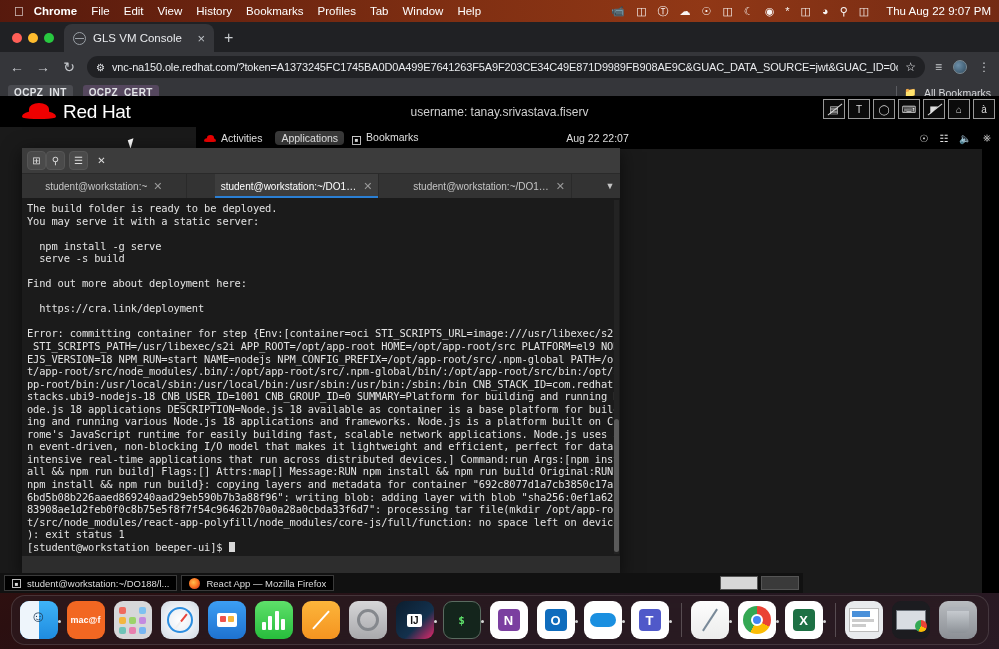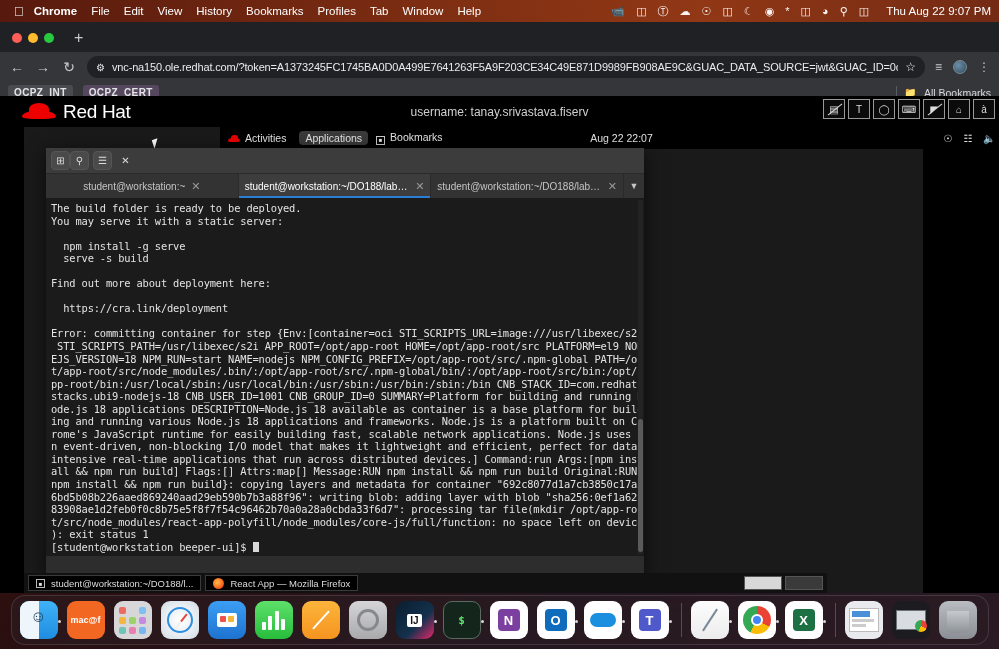--- a/index.html
+++ b/index.html
@@ -104,21 +104,21 @@
     width:22px; height:20px; border:1px solid #999; color:#ddd;
     display:flex; align-items:center; justify-content:center; font-size:10px;
     background:#0b0b0b; position:relative;
   }
   .slash::after{
     content:""; position:absolute; left:2px; top:50%; width:18px; height:1px;
     background:#ddd; transform: rotate(-38deg);
   }
 
   
-  .vnc { position:absolute; left:0; top:31px; width:899px; height:466px; background:#1a1a1a;margin-left:24px; }
+  .vnc { position:absolute; left:0; top:31px; width:982px; height:466px; background:#1a1a1a; }
 
   
   .ff-win { position:absolute; left:196px; top:22px; width:38px; height:425px; background:#fff; }
   .ff-top { height:26px; background:#f0f0f0; border-bottom:1px solid #d4d4d4; }
   .ff-nav { height:26px; background:#f7f7f7; display:flex; align-items:center; padding-left:7px; color:#444; font-size:12px; border-bottom:1px solid #dcdcdc;}
   .ff-body { position:absolute; top:52px; left:0; right:0; bottom:0; background:#fff; padding: 8px 3px 0 3px;
              font-size:9px; color:#333; line-height: 23px; font-family:"Liberation Sans", sans-serif; overflow:hidden;}
   .ff-body div { white-space:nowrap; overflow:hidden; }
   .ff-logo { width:13px;height:9px;position:relative;margin-left:2px; }
   .ff-logo::before{content:"";position:absolute;left:0;top:1px;width:13px;height:5px;background:#e00;border-radius:50%/100% 100% 35% 35%;}
@@ -142,21 +142,21 @@
   .term { position:absolute; left:218px; top:152px; width:598px; height:428px; background:#2d2d2d;
           box-shadow: 0 4px 18px rgba(0,0,0,.6); }
   .term-hdr { height:26px; background:#3c3c3c; display:flex; align-items:center; padding:0 5px;
               border-bottom:1px solid #2a2a2a; }
   .hbtn { width:19px; height:19px; border-radius:4px; background:#4a4a4a; color:#ddd;
           display:flex; align-items:center; justify-content:center; font-size:10px; border:1px solid #555;}
   .hbtn.plain { background:transparent; border:none; }
   .term-title { flex:1; text-align:center; color:#eaeaea; font-size:10.5px; white-space:nowrap; overflow:hidden; text-overflow:ellipsis; padding:0 6px;}
   .term-hdr .grp { display:flex; gap:4px; align-items:center; }
 
-  .term-tabs { height:24px; background:#333; display:flex; align-items:stretch; }
+  .term-tabs { height:24px; background:#333; display:flex; align-items:stretch;gap:28px; }
   .ttab { flex:1; display:flex; align-items:center; justify-content:center; gap:6px;
           color:#c4c4c4; font-size:10px; border-right:1px solid #2a2a2a; position:relative; padding:0 6px; min-width:0;}
   .ttab .tt { overflow:hidden; white-space:nowrap; text-overflow:ellipsis; }
   .ttab .x { color:#9a9a9a; font-size:11px; flex:none; }
   .ttab.sel { background:#3d3d3d; color:#fff; }
   .ttab.sel::after { content:""; position:absolute; left:0; right:0; bottom:0; height:2px; background:#2a7fd4; }
   .tabs-more { width:20px; display:flex; align-items:center; justify-content:center; color:#c4c4c4; font-size:9px; }
 
   .term-body { position:absolute; top:50px; left:0; right:0; bottom:20px; background:#1b1b1b;
                padding: 4px 2px 0 2px; overflow:hidden; }
@@ -264,20 +264,25 @@
     </span>
   </div>
 
   <div class="chrome">
     <div class="tabstrip">
       <div class="lights">
         <span class="light l-red"></span>
         <span class="light l-yellow"></span>
         <span class="light l-green"></span>
       </div>
+      <div class="tab">
+        <span class="favicon"></span>
+        <span class="tlabel">GLS VM Console</span>
+        <span class="tclose">×</span>
+      </div>
       <span class="newtab">+</span>
     </div>
     <div class="toolbar">
       <span class="navbtn">←</span>
       <span class="navbtn">→</span>
       <span class="navbtn">↻</span>
       <div class="omnibox">
         <span style="font-size:10px;">⚙</span>
         <span class="url">vnc-na150.ole.redhat.com/?token=A1373245FC1745BA0D0A499E7641263F5A9F203CE34C49E871D9989FB908AE9C&amp;GUAC_DATA_SOURCE=jwt&amp;GUAC_ID=0cc732b5-8bad-454...</span>
         <span style="font-size:12px;">☆</span>

